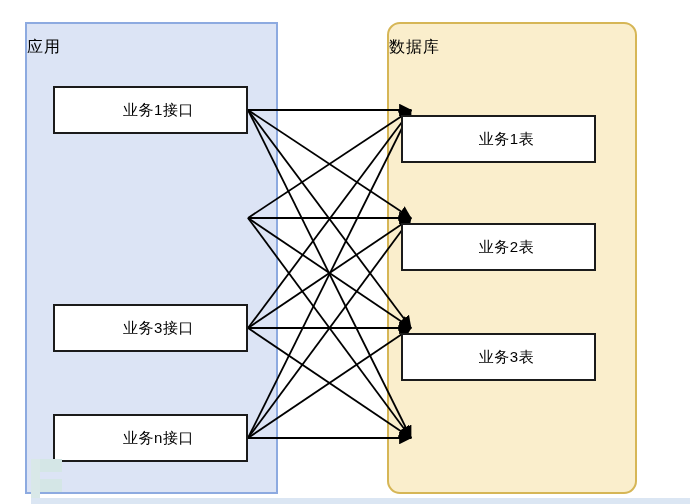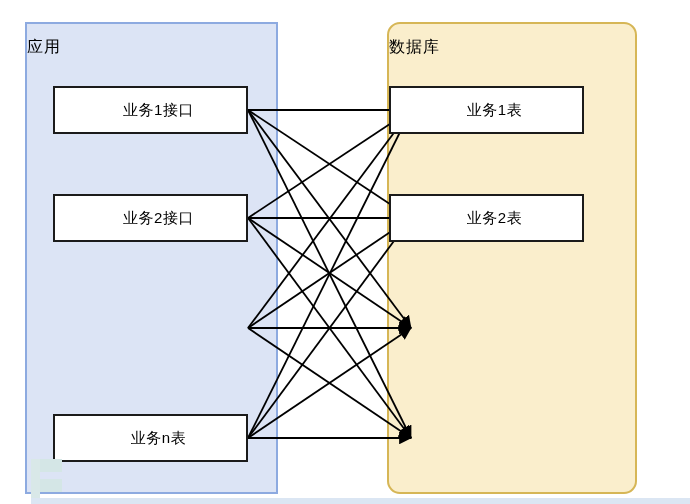--- a/index.html
+++ b/index.html
@@ -64,21 +64,21 @@
     border: 2px solid #1b1b1b;
     display: flex;
     align-items: center;
     justify-content: center;
     font-size: 15px;
     color: #000000;
     letter-spacing: 0.5px;
     padding-left: 16px;
   }
   .node-left  { left: 53px; }
-  .node-right { left: 389px; }
+  .node-right { left: 401px; margin-top: 29px; }
 
   .row-1 { top: 86px; }
   .row-2 { top: 194px; }
   .row-3 { top: 304px; }
   .row-4 { top: 414px; }
 
   
   #edges {
     position: absolute;
     left: 0;
@@ -178,25 +178,26 @@
       <line x1="248" y1="328" x2="411" y2="438"></line>
 
       <line x1="248" y1="438" x2="411" y2="110"></line>
       <line x1="248" y1="438" x2="411" y2="218"></line>
       <line x1="248" y1="438" x2="411" y2="328"></line>
       <line x1="248" y1="438" x2="411" y2="438"></line>
     </g>
   </svg>
 
   <div class="node node-left row-1">业务1接口</div>
-  <div class="node node-left row-2">业务2接口</div>
-  <div class="node node-left row-4">业务n表</div>
+  <div class="node node-left row-3">业务3接口</div>
+  <div class="node node-left row-4">业务n接口</div>
 
   <div class="node node-right row-1">业务1表</div>
   <div class="node node-right row-2">业务2表</div>
+  <div class="node node-right row-3">业务3表</div>
 
   <div class="watermark">
     <div class="wm-bracket-v"></div>
     <div class="wm-bracket-h1"></div>
     <div class="wm-bracket-h2"></div>
     <div class="wm-underline"></div>
   </div>
 
 </div>
 

